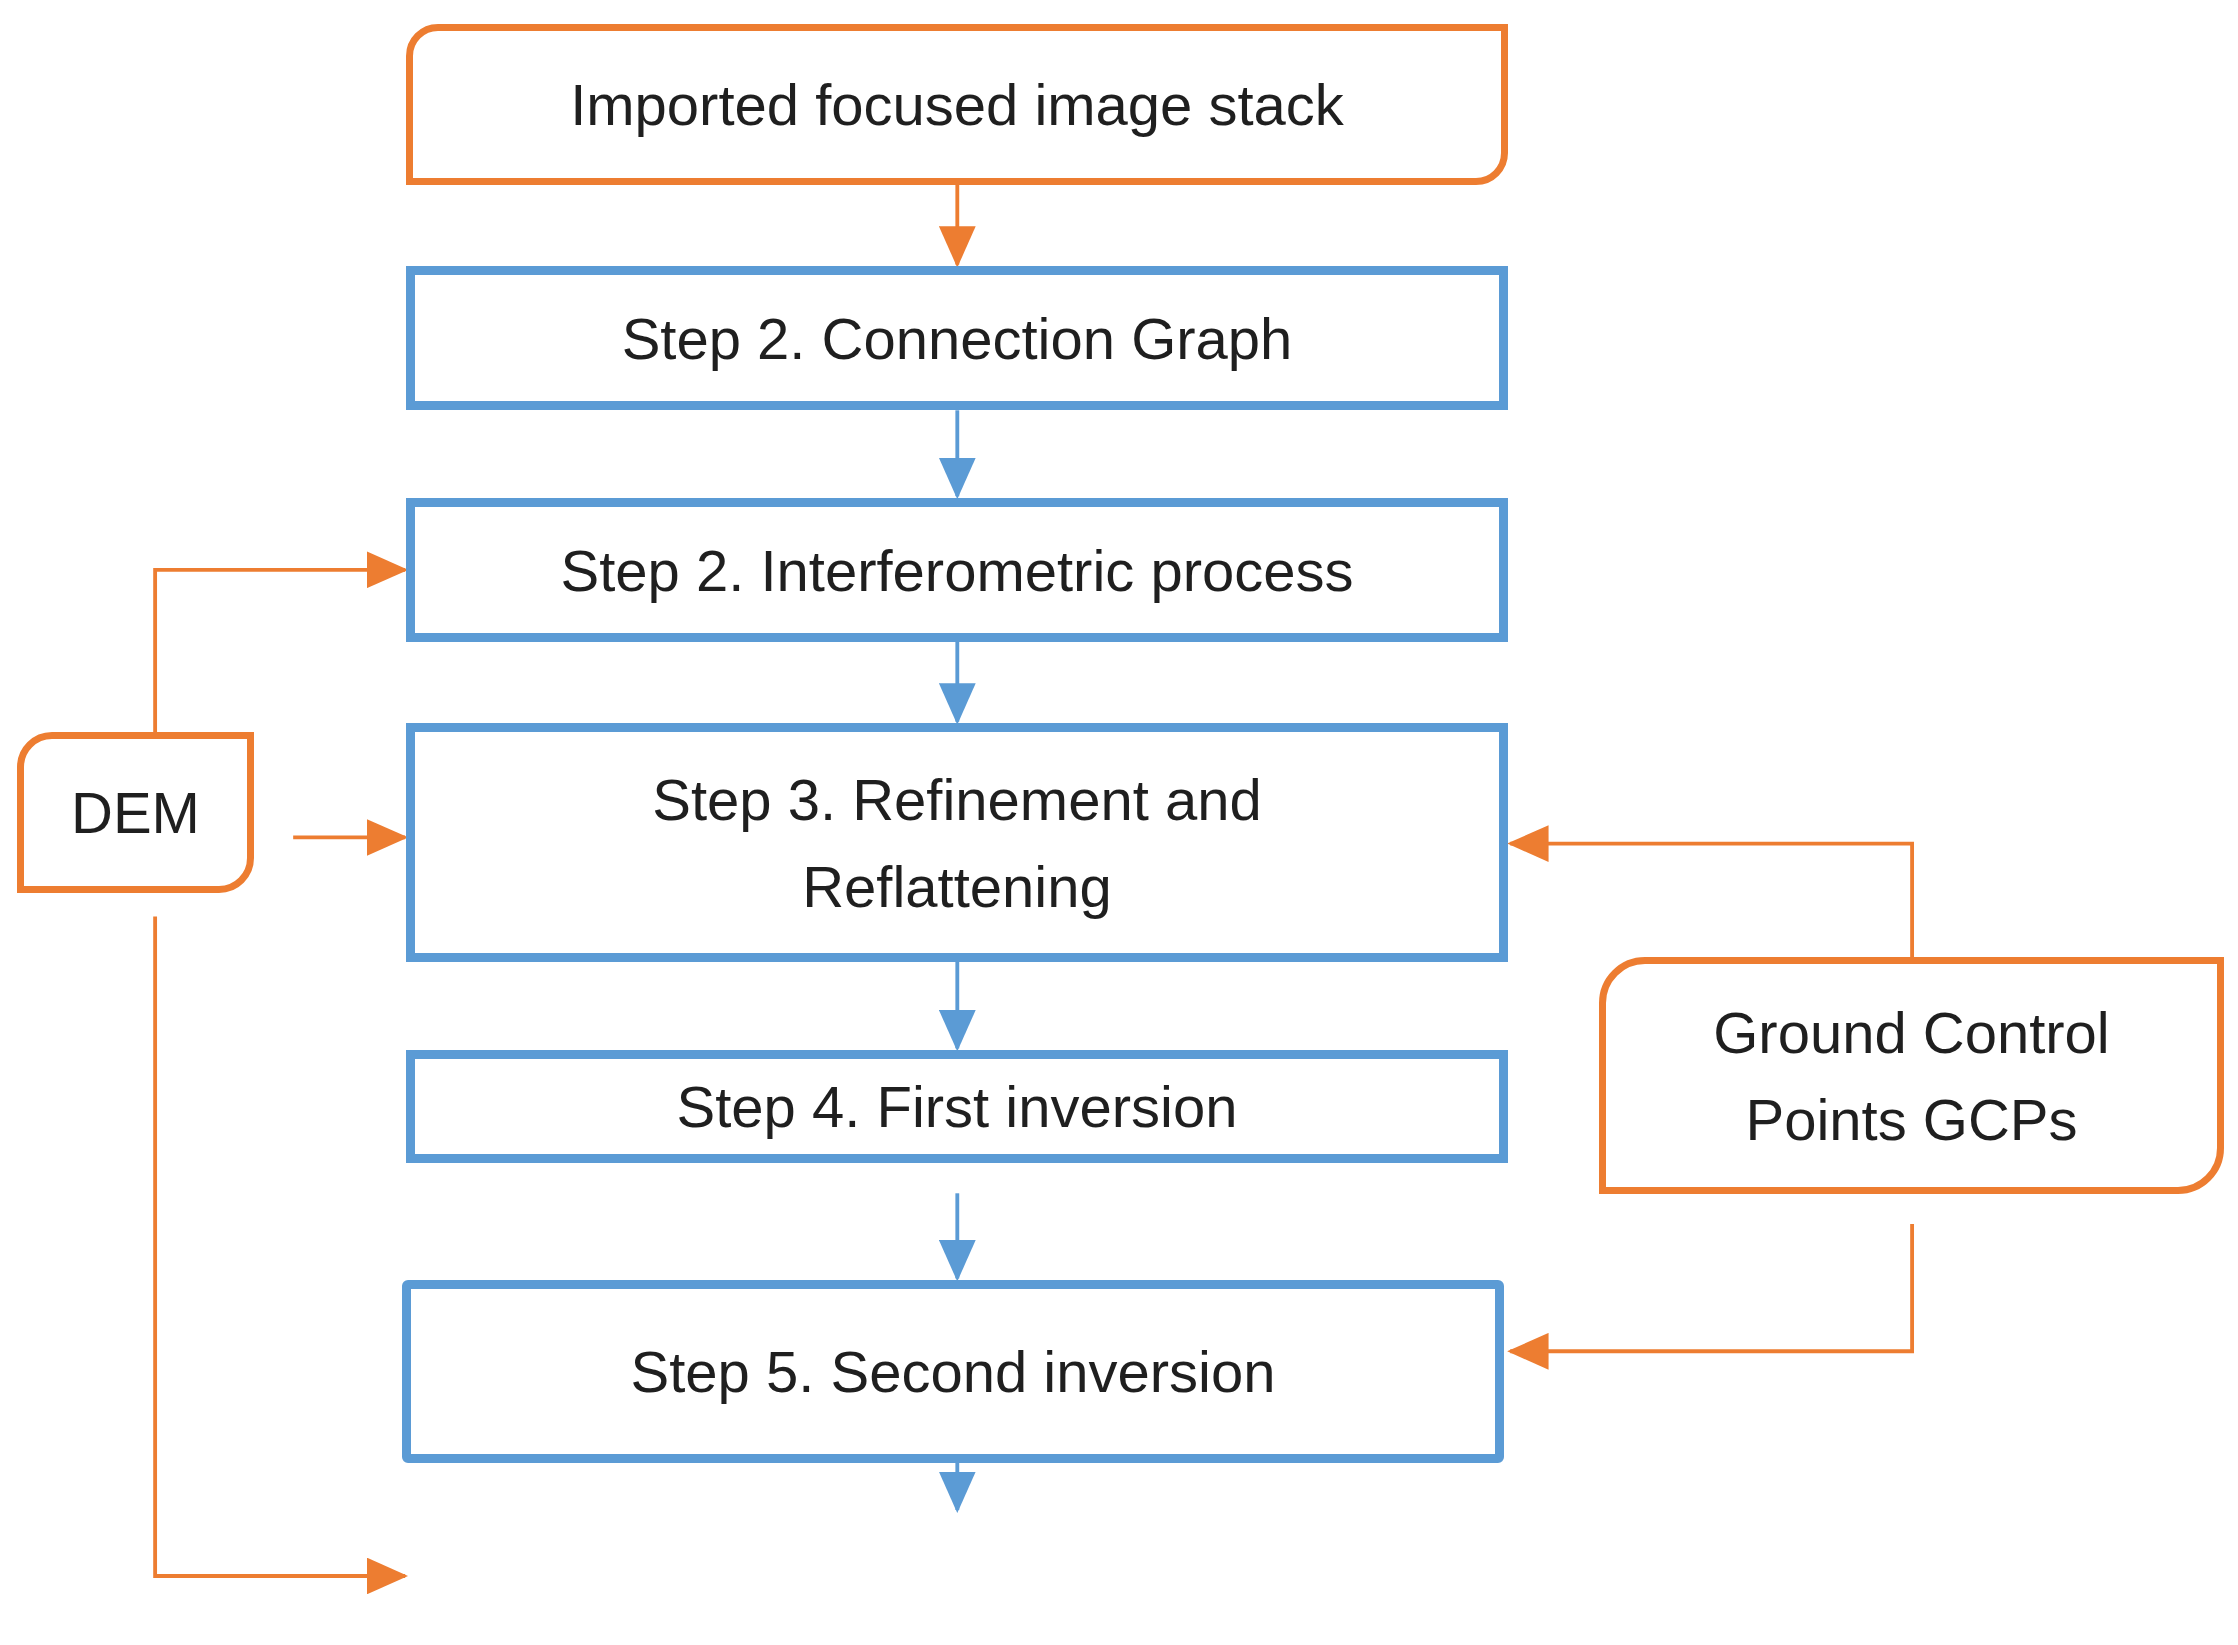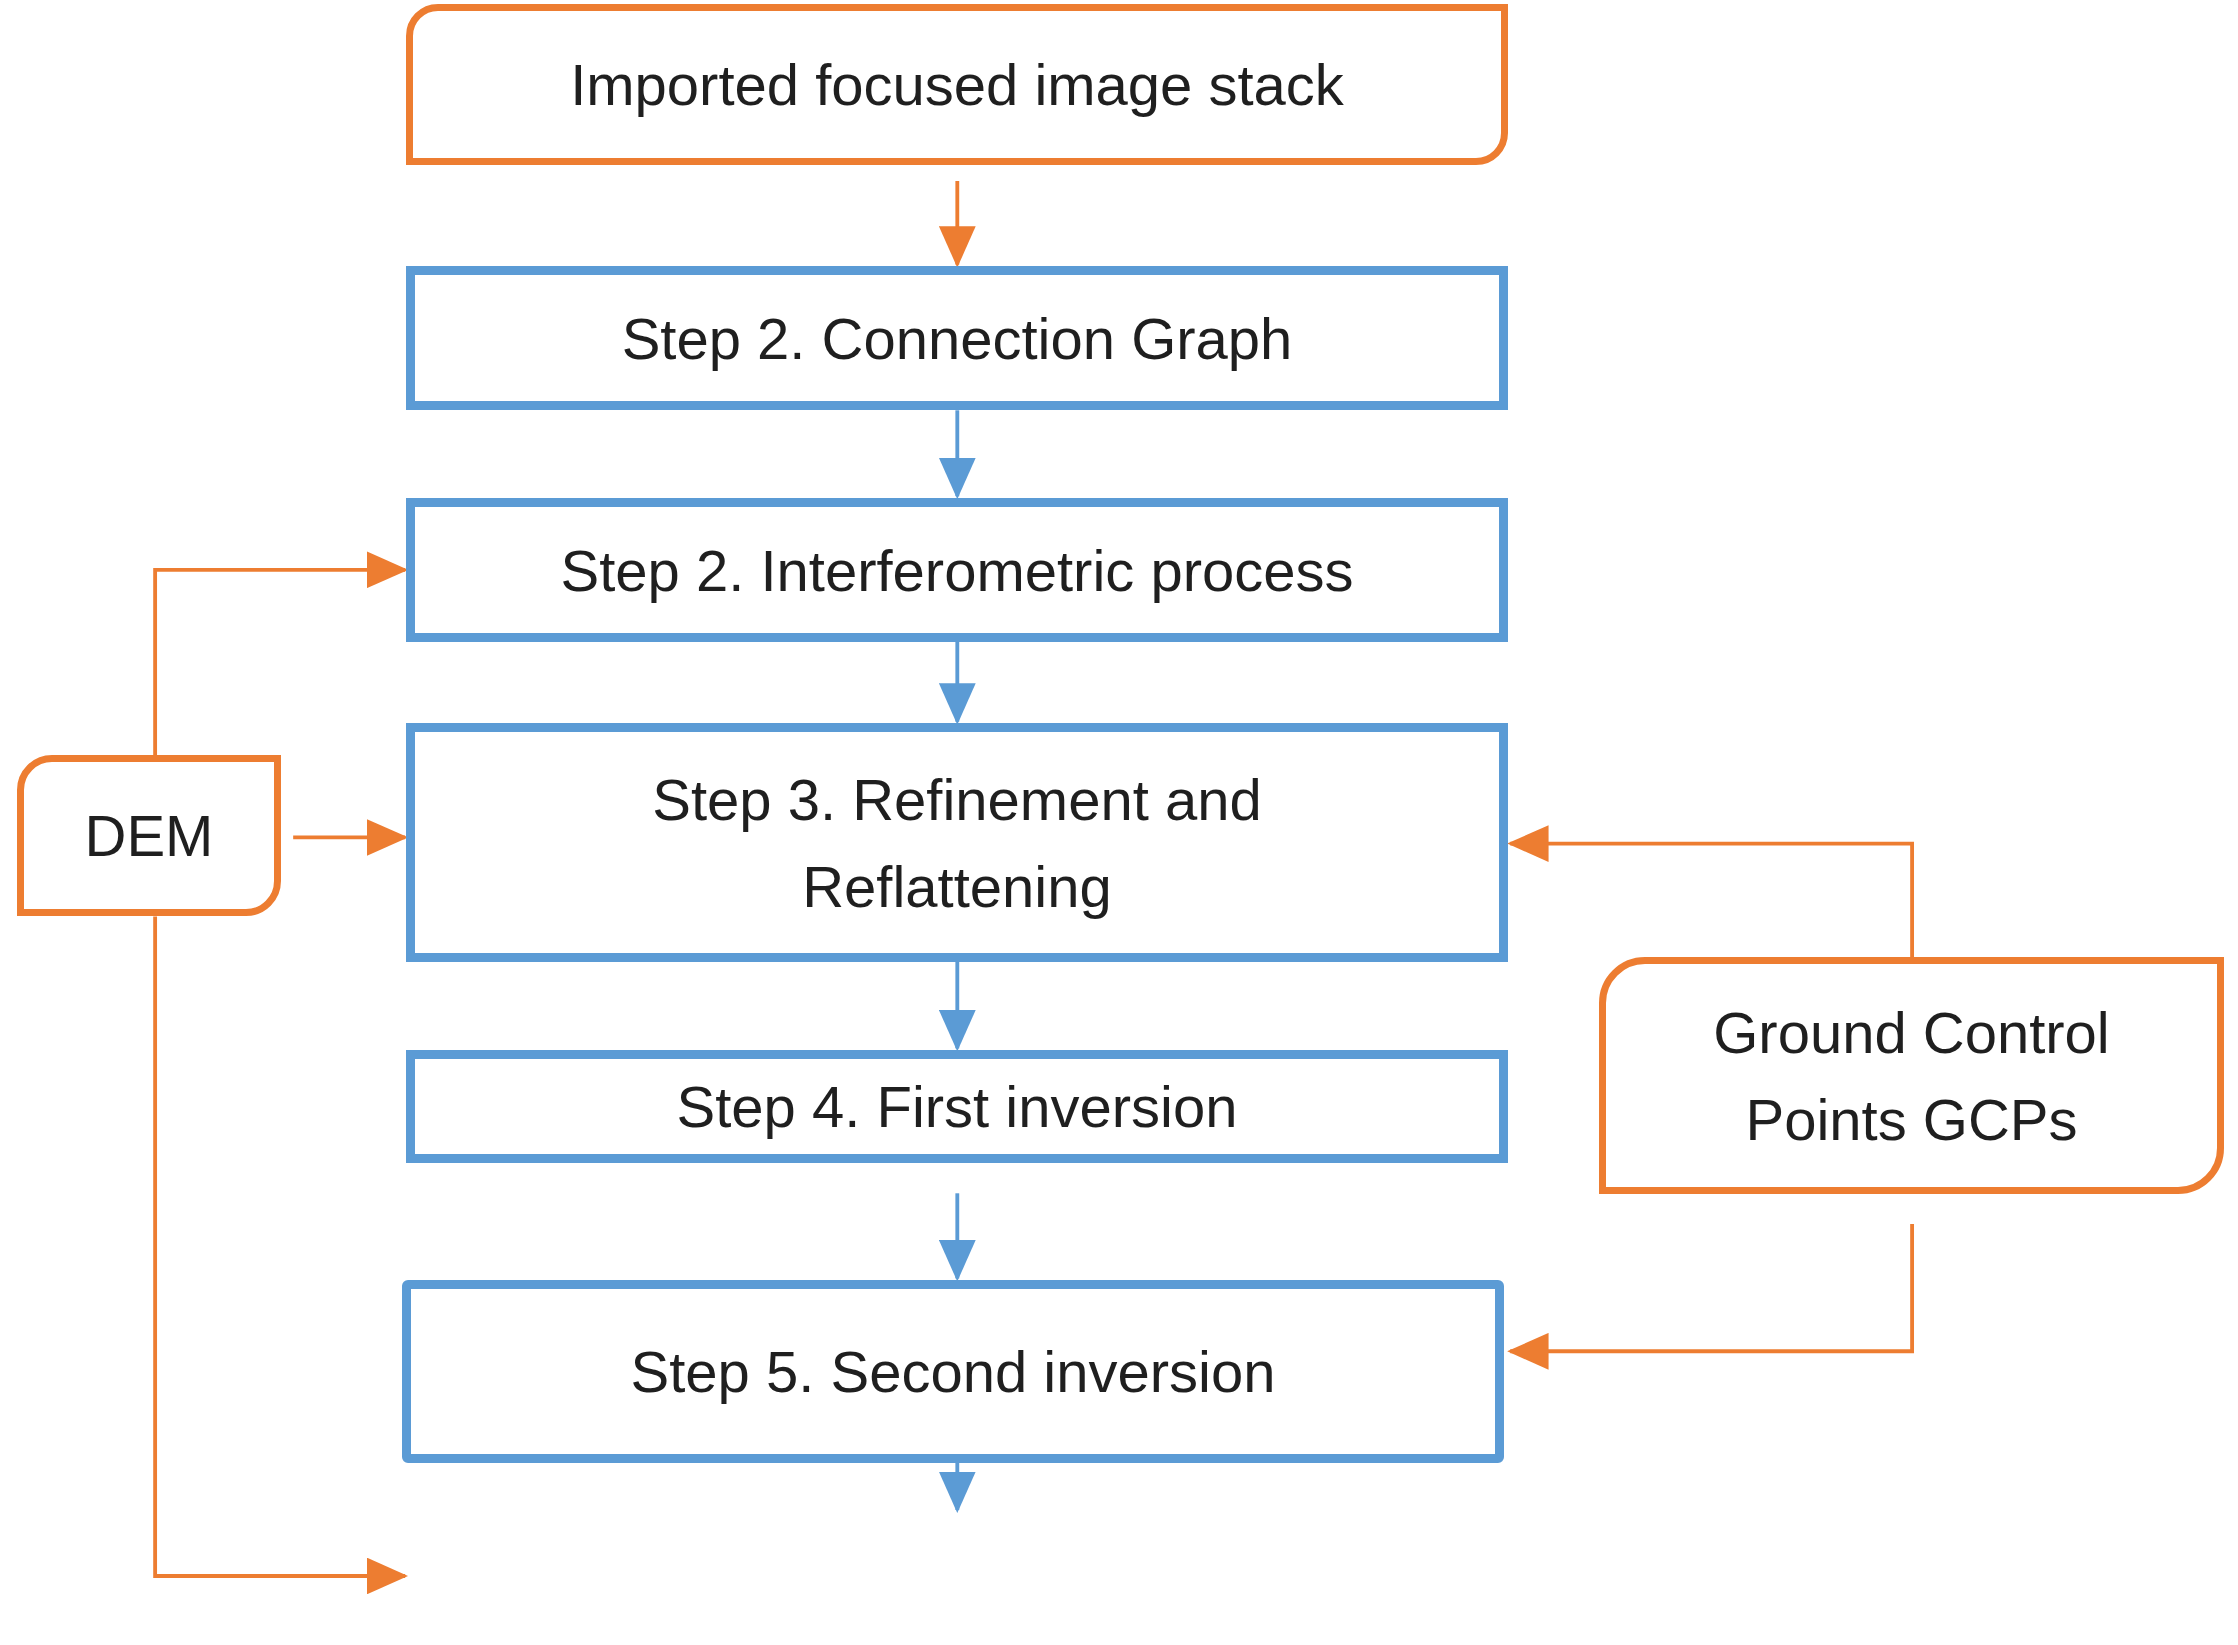--- a/index.html
+++ b/index.html
@@ -40,28 +40,28 @@
     white-space:pre-line;
   }
   .node.process{
     border:9.2px solid var(--blue);
   }
   .node.input{
     border:7.7px solid var(--orange);
   }
   .node .label{display:block;padding:0 23px;}
   
-  #node-imported{left:406px;top:4px;width:1102px;height:161px;border-radius:32px 0 32px 0;}
+  #node-imported{left:406px;top:24px;width:1102px;height:161px;border-radius:32px 0 32px 0;}
   #node-step1{left:406px;top:266px;width:1102px;height:144px;}
   #node-step2{left:406px;top:498px;width:1102px;height:144px;}
   #node-step3{left:406px;top:723px;width:1102px;height:239px;}
   #node-step4{left:406px;top:1050px;width:1102px;height:113px;}
   #node-step5{left:402px;top:1280px;width:1102px;height:183px;border-radius:6px;}
   #node-step6{left:406px;top:1512px;width:1102px;height:129px;}
-  #node-dem{left:17px;top:755px;width:264px;height:161px;border-radius:35px 0 35px 0;text-align:center;}
+  #node-dem{left:17px;top:732px;width:237px;height:161px;border-radius:35px 0 35px 0;text-align:center;}
   #node-gcp{left:1599px;top:957px;width:625px;height:237px;border-radius:46px 0 46px 0;}
 </style>
 </head>
 <body>
 
 <div id="canvas">
 
   <svg id="edges" viewBox="0 0 2919 2145" xmlns="http://www.w3.org/2000/svg">
     <defs>
       <marker id="arrow-orange" markerUnits="userSpaceOnUse" markerWidth="54" markerHeight="48" refX="50" refY="24" orient="auto">

